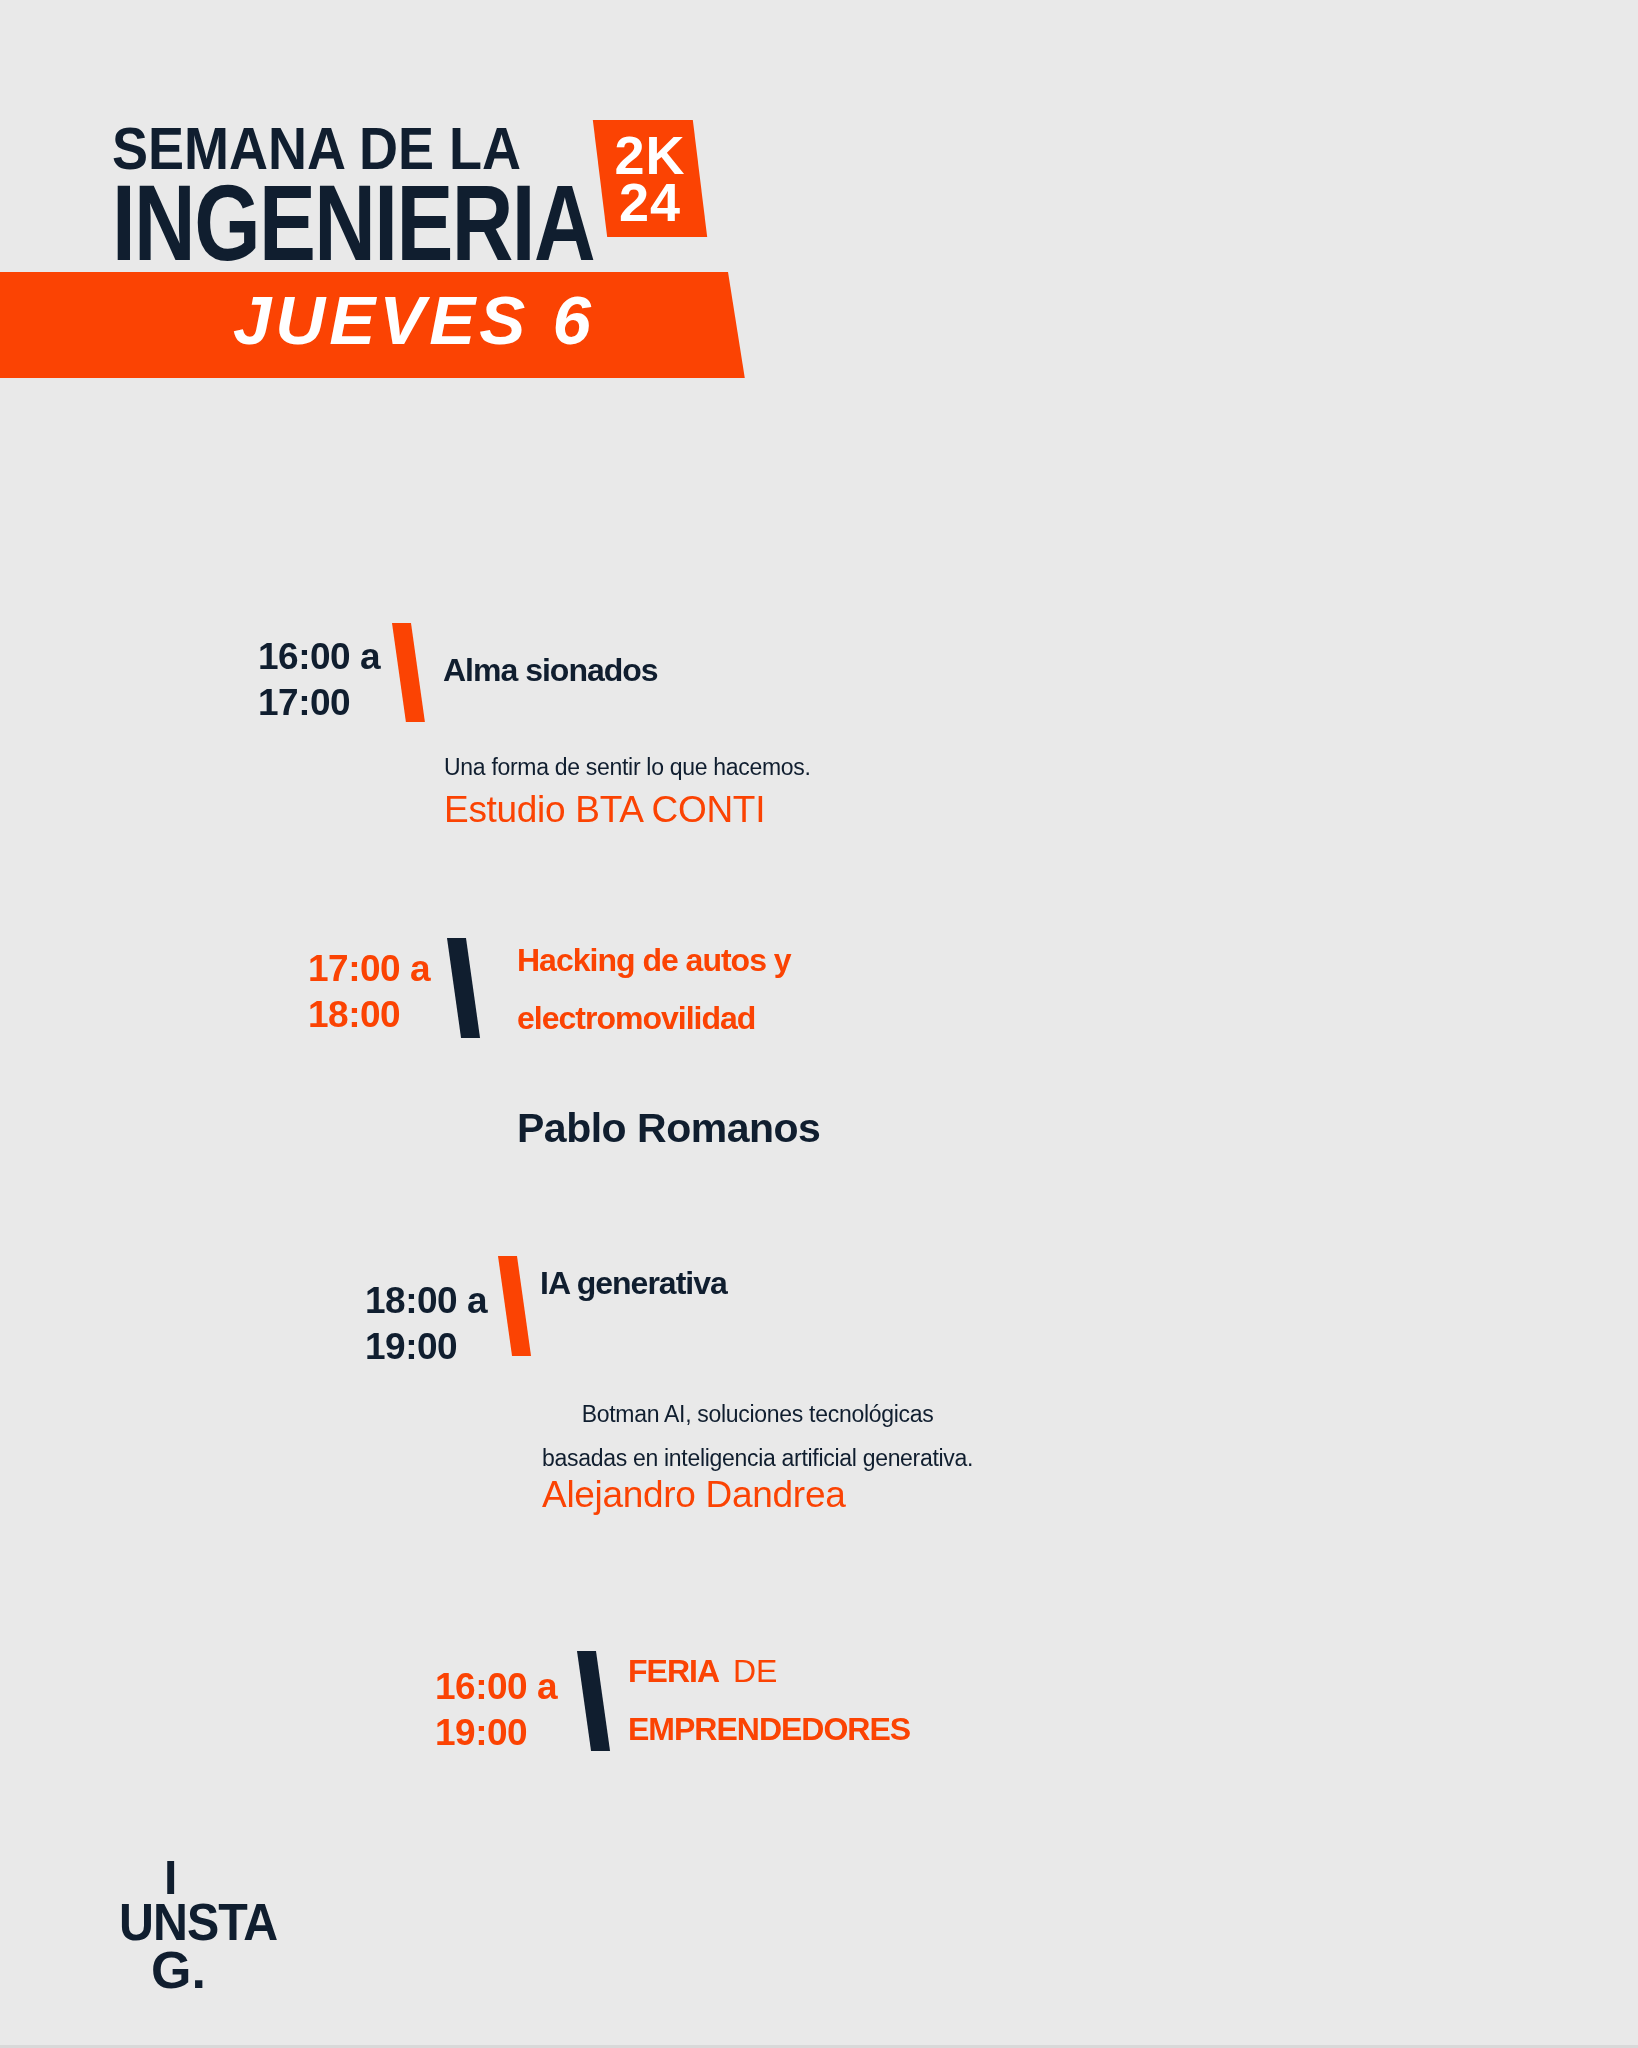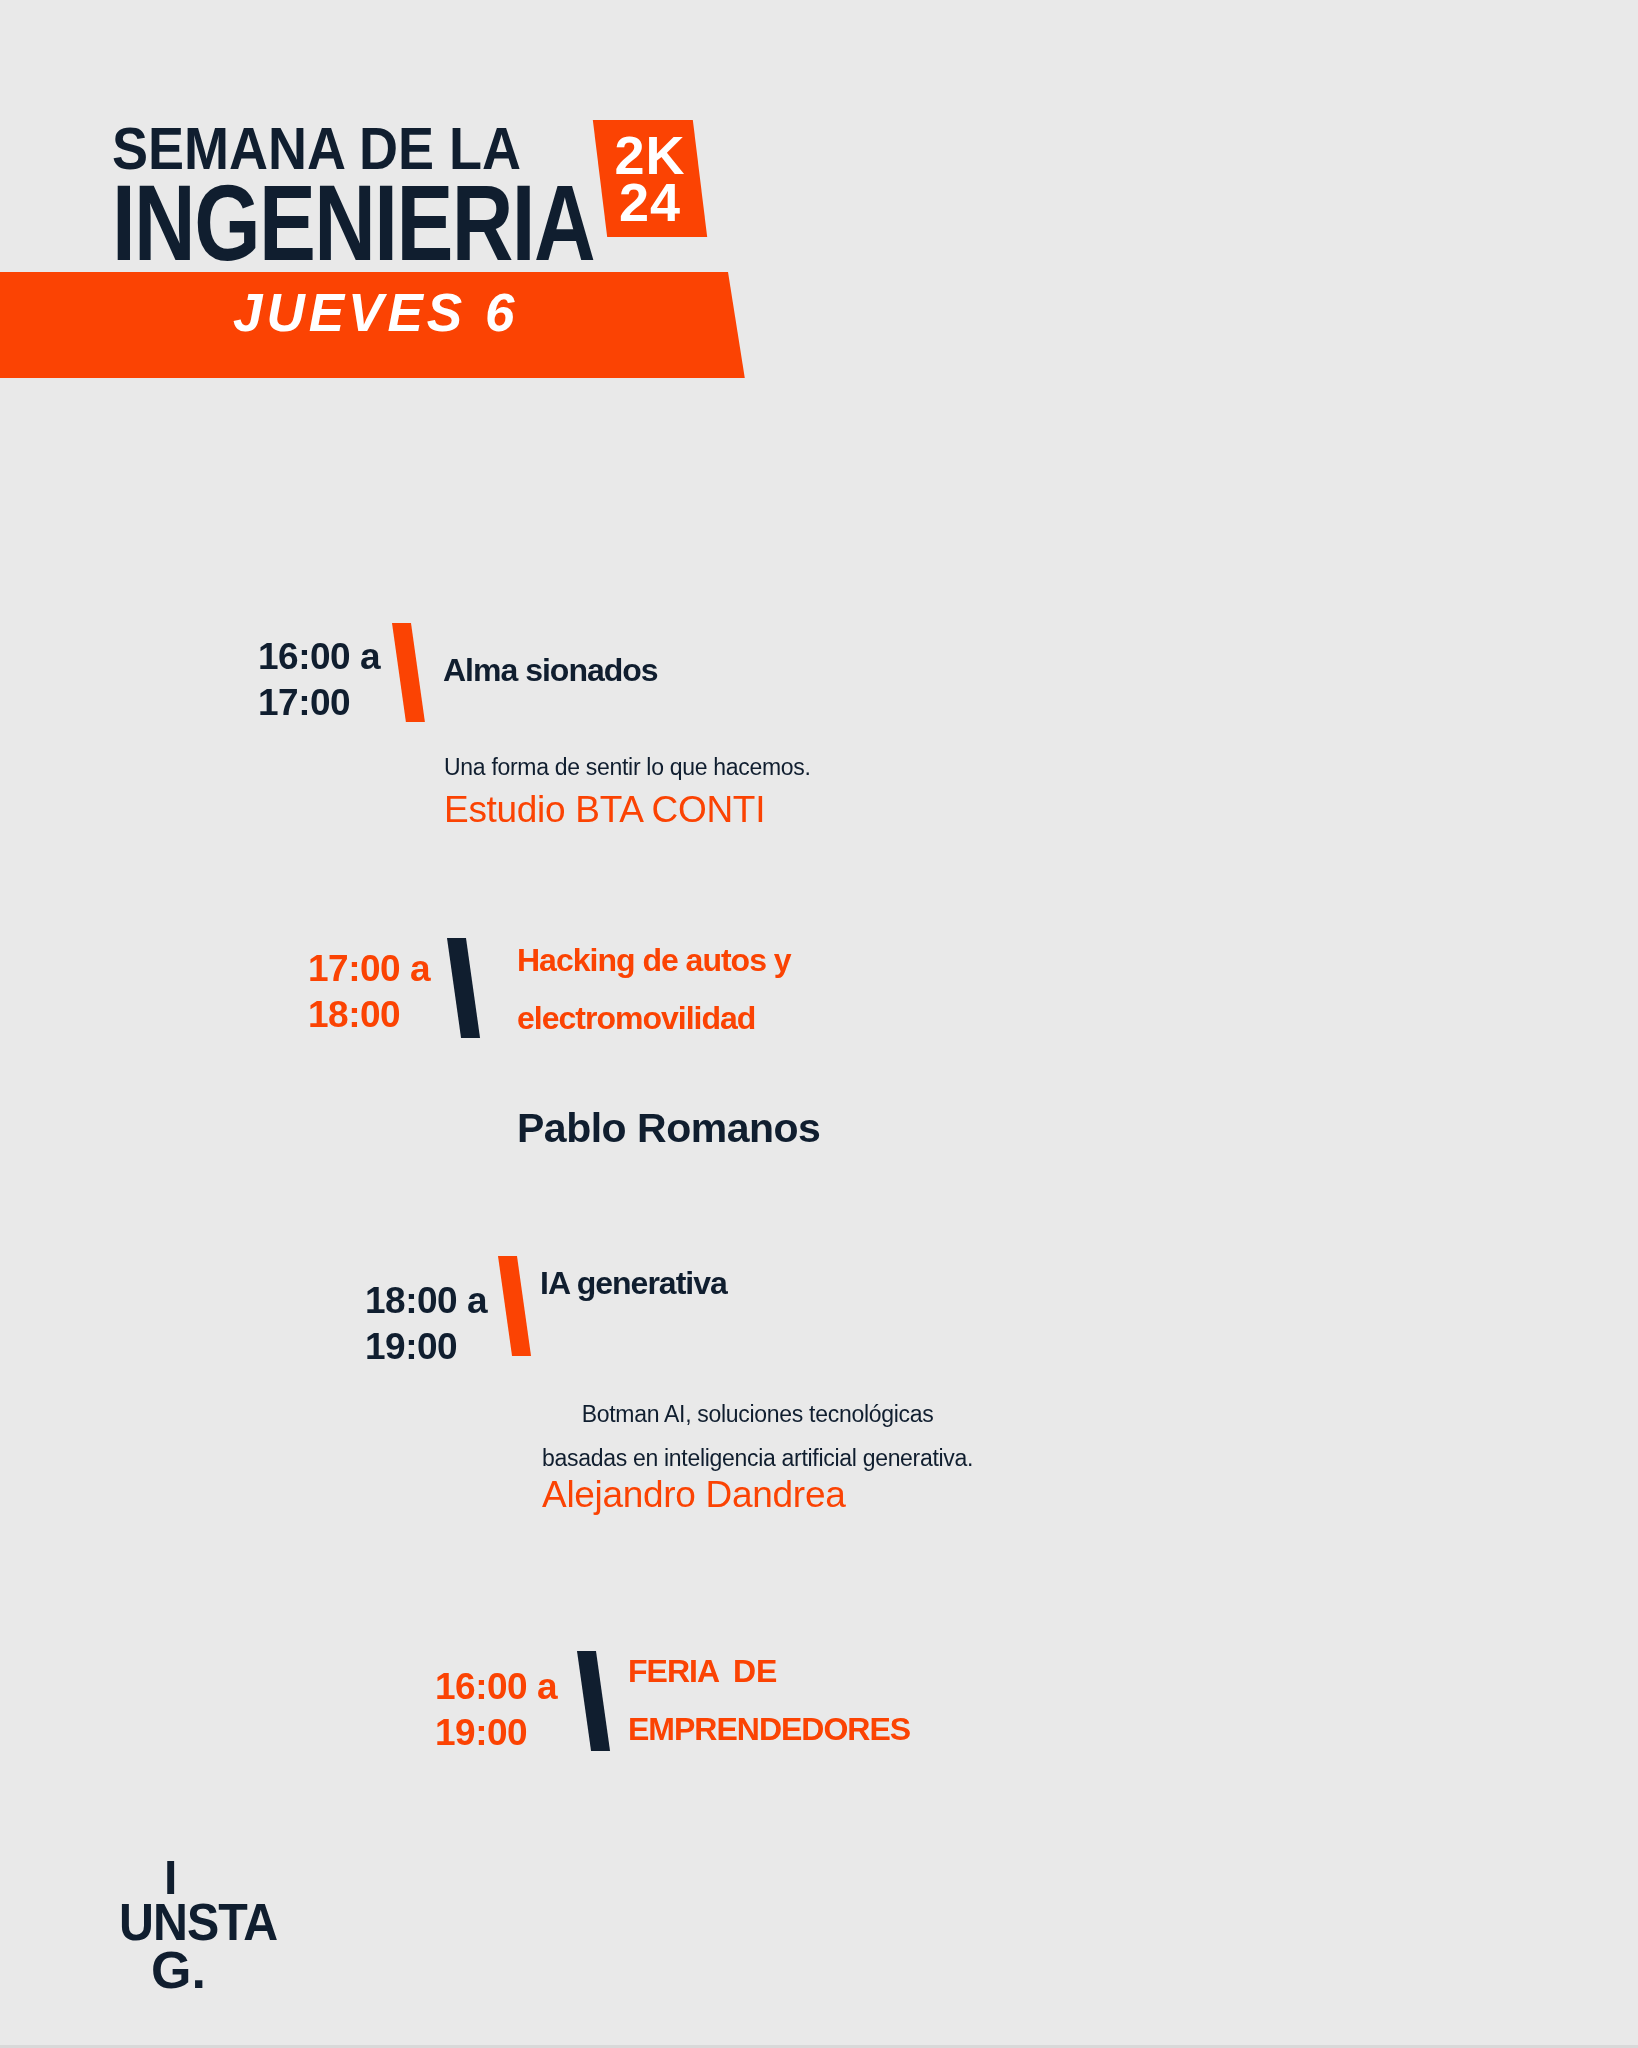--- a/index.html
+++ b/index.html
@@ -46,21 +46,21 @@
     display:flex;flex-direction:column;align-items:center;justify-content:center;
     color:#ffffff;font-weight:800;font-size:54px;line-height:47px;letter-spacing:1px;
   }
   .day-banner{
     left:-40px;top:272px;width:768px;height:106px;
     background:var(--orange);
     transform:skewX(9deg);transform-origin:0 0;
   }
   .day-banner-text{
     left:233px;top:286px;
-    font-size:53px;font-weight:800;font-style:italic;
+    font-size:69px;font-weight:800;font-style:italic;
     letter-spacing:4px;color:#ffffff;line-height:1;
     white-space:nowrap;
   }
 
   
   .time{
     font-weight:700;font-size:37px;line-height:46px;letter-spacing:-0.5px;
     white-space:nowrap;
   }
   .slash{
@@ -103,21 +103,21 @@
   .i3-time{left:365px;top:1278px;}
   .i3-slash{left:498px;top:1256px;}
   .i3-title{left:540px;top:1254px;}
   .i3-desc{left:542px;top:1392px;text-align:center;}
   .i3-credit{left:542px;top:1474px;}
 
   
   .i4-time{left:435px;top:1664px;}
   .i4-slash{left:577px;top:1651px;}
   .i4-title{left:628px;top:1642px;}
-  .title-light{font-weight:700;letter-spacing:0;margin-left:14px;}
+  .title-light{font-weight:400;letter-spacing:0;margin-left:14px;}
 
   
   .logo-i{left:164px;top:1854px;font-size:48px;font-weight:800;line-height:1;color:var(--navy);}
   .logo-unsta{left:119px;top:1896px;font-size:52px;font-weight:800;line-height:1;letter-spacing:-1px;color:var(--navy);transform:scaleX(.93);transform-origin:0 0;white-space:nowrap;}
   .logo-g{left:151px;top:1944px;font-size:52px;font-weight:800;line-height:1;color:var(--navy);}
 
   .bottom-edge{left:0;top:2045px;width:1638px;height:3px;background:#d9d9d9;}
 </style>
 </head>
 <body>

